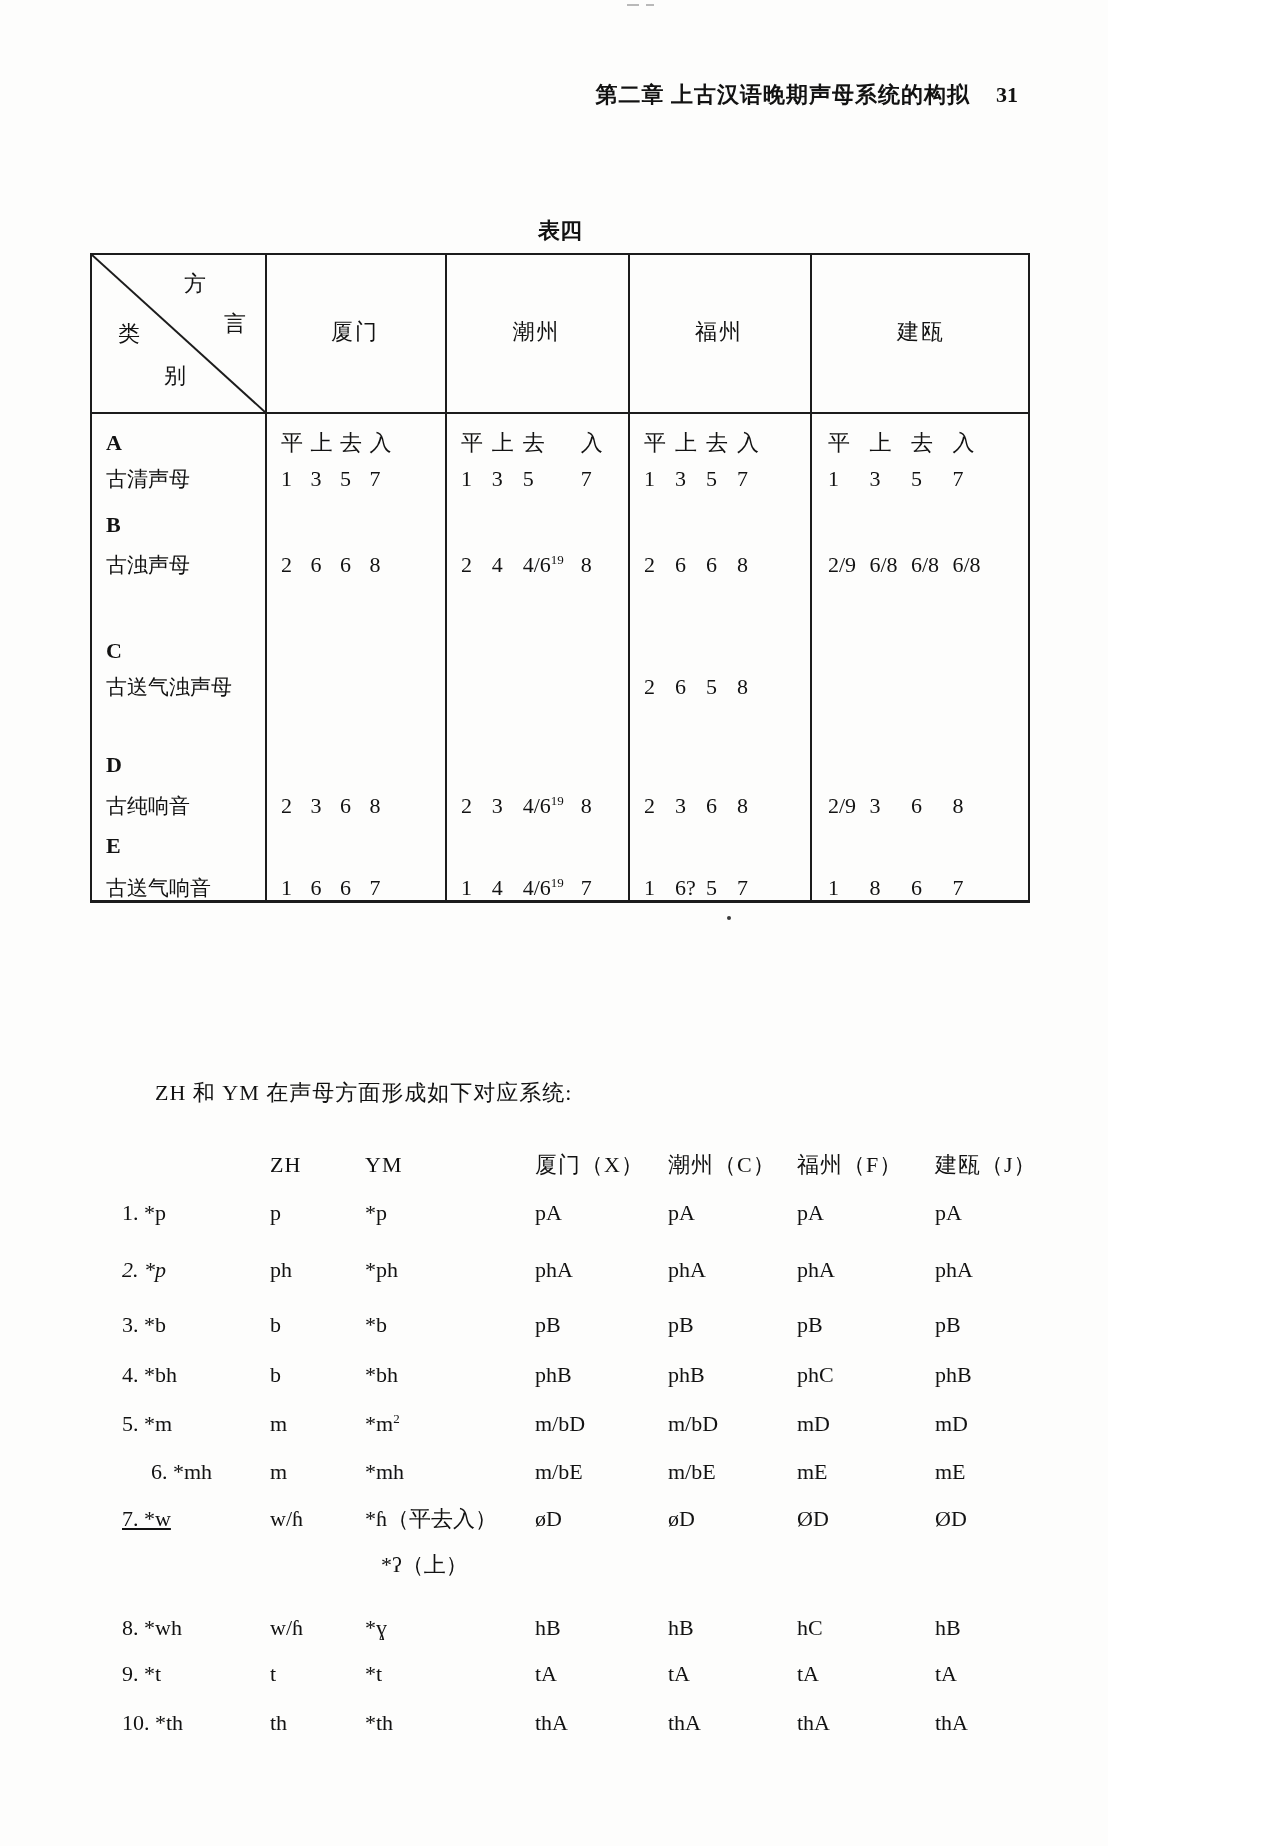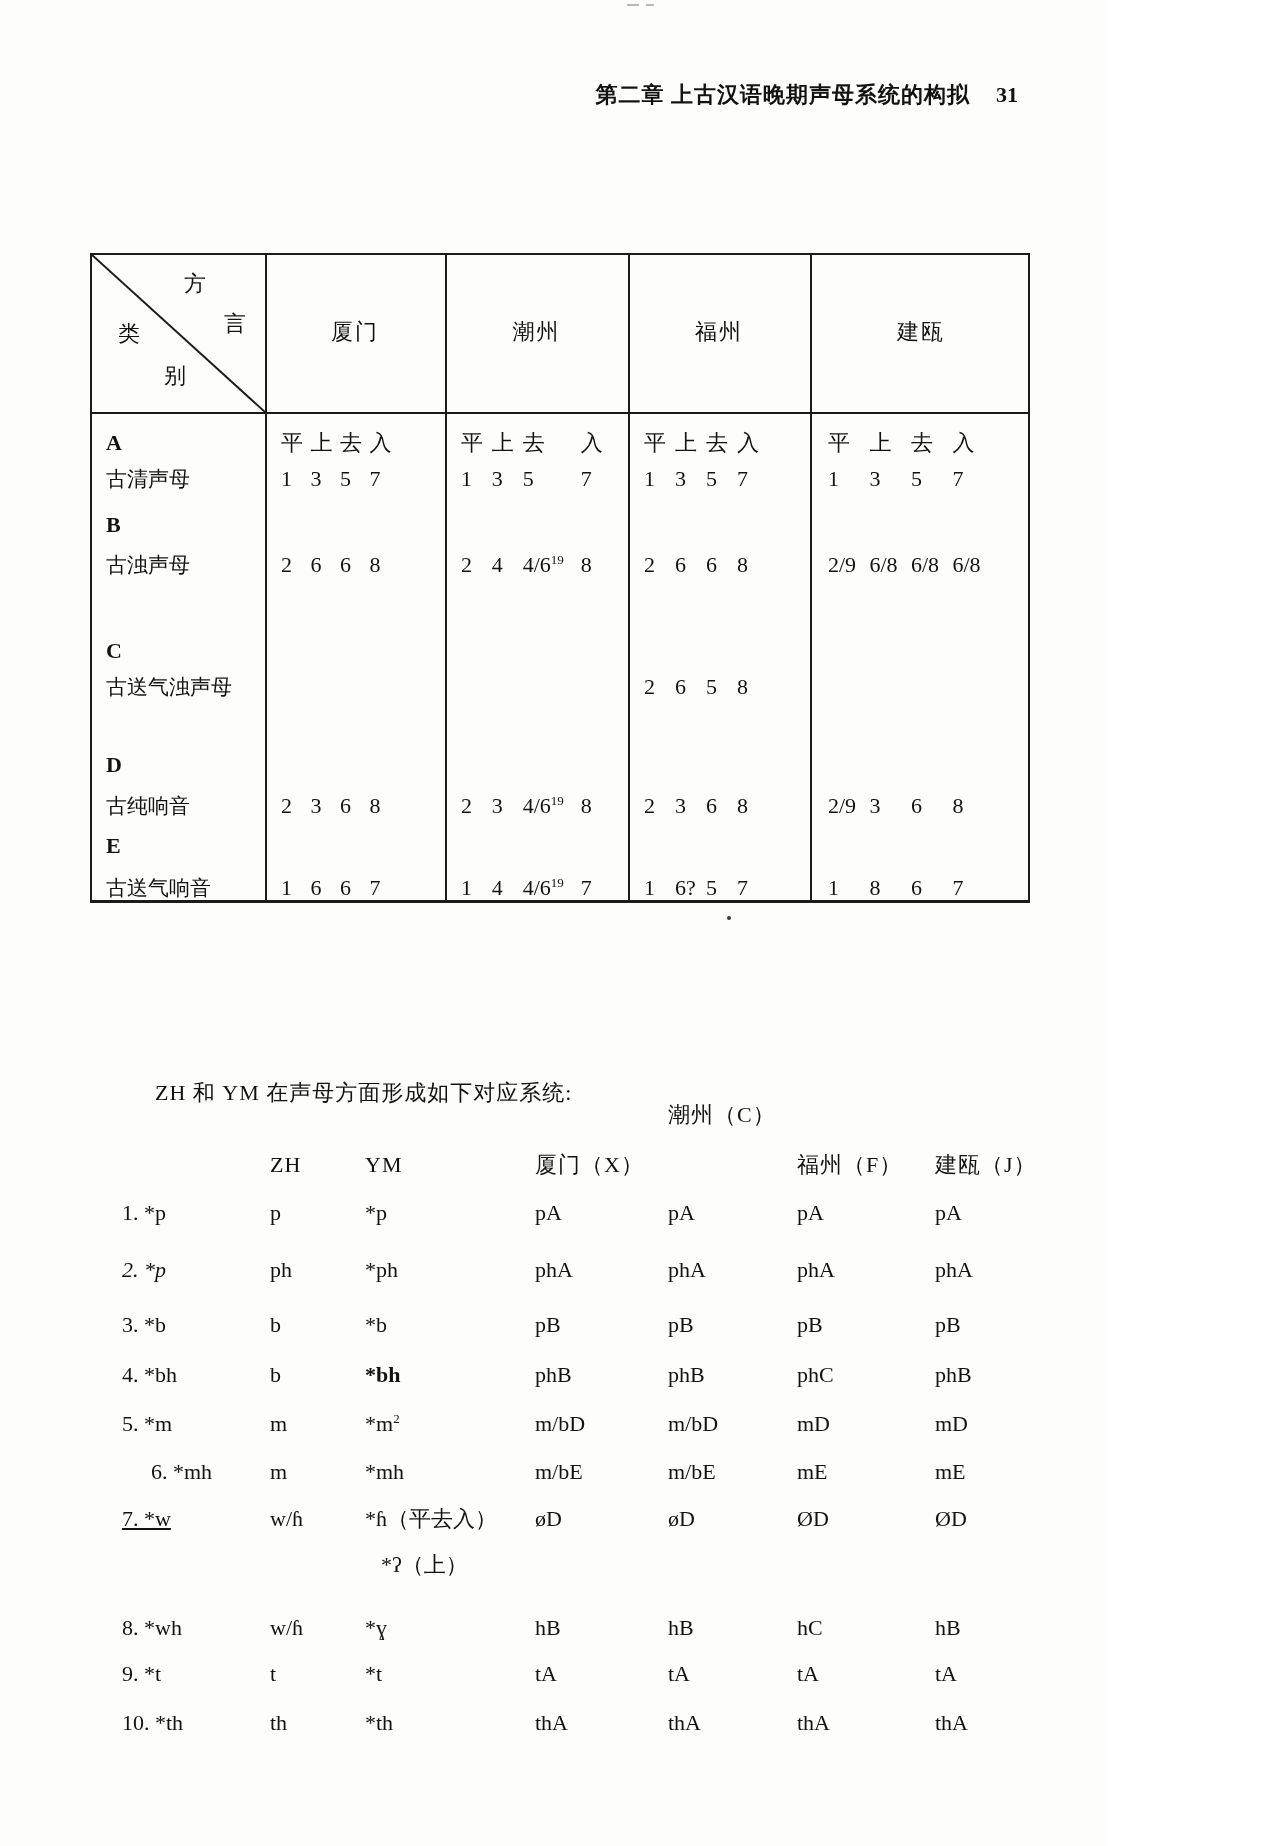--- a/index.html
+++ b/index.html
@@ -61,20 +61,21 @@
 <div id="page">
 
   <div class="artifact" style="left:627px;top:4px;width:12px;height:2px;"></div>
   <div class="artifact" style="left:646px;top:4px;width:8px;height:2px;"></div>
   <div class="dot" style="left:727px;top:916px;"></div>
 
   <div class="page-header">
     <span>第二章 上古汉语晚期声母系统的构拟</span><span class="pnum">31</span>
   </div>
 
+  <div class="t4caption">表四</div>
 
   <div class="t4">
     <div class="vline" style="left:173px"></div>
     <div class="vline" style="left:353px"></div>
     <div class="vline" style="left:536px"></div>
     <div class="vline" style="left:718px"></div>
     <div class="hsep"></div>
 
     <svg class="diag" width="173" height="157">
       <line x1="0" y1="0" x2="173" y2="157" stroke="#1c1c1c" stroke-width="2"></line>
@@ -282,21 +283,21 @@
         </div>
       </div>
   </div>
 
   <div class="intro">ZH 和 YM 在声母方面形成如下对应系统:</div>
 
   <div>
       <div class="ccell chead" style="left: 270px; top: 1150px;">ZH</div>
       <div class="ccell chead" style="left: 365px; top: 1150px;">YM</div>
       <div class="ccell chead" style="left: 535px; top: 1150px;">厦门（X）</div>
-      <div class="ccell chead" style="left: 668px; top: 1100px; text-align: center;">潮州（C）</div>
+      <div class="ccell chead" style="left: 668px; top: 1150px; text-align: center;">潮州（C）</div>
       <div class="ccell chead" style="left: 797px; top: 1150px;">福州（F）</div>
       <div class="ccell chead" style="left: 935px; top: 1150px;">建瓯（J）</div>
       <div class="ccell" style="left: 122px; top: 1198px;">1. *p</div>
       <div class="ccell" style="left: 270px; top: 1198px;">p</div>
       <div class="ccell" style="left: 365px; top: 1198px;">*p</div>
       <div class="ccell" style="left: 535px; top: 1198px;">pA</div>
       <div class="ccell" style="left: 668px; top: 1198px;">pA</div>
       <div class="ccell" style="left: 797px; top: 1198px;">pA</div>
       <div class="ccell" style="left: 935px; top: 1198px;">pA</div>
       <div class="ccell" style="left: 122px; top: 1255px; font-style: italic;">2. *p</div>
@@ -308,21 +309,21 @@
       <div class="ccell" style="left: 935px; top: 1255px;">phA</div>
       <div class="ccell" style="left: 122px; top: 1310px;">3. *b</div>
       <div class="ccell" style="left: 270px; top: 1310px;">b</div>
       <div class="ccell" style="left: 365px; top: 1310px;">*b</div>
       <div class="ccell" style="left: 535px; top: 1310px;">pB</div>
       <div class="ccell" style="left: 668px; top: 1310px;">pB</div>
       <div class="ccell" style="left: 797px; top: 1310px;">pB</div>
       <div class="ccell" style="left: 935px; top: 1310px;">pB</div>
       <div class="ccell" style="left: 122px; top: 1360px;">4. *bh</div>
       <div class="ccell" style="left: 270px; top: 1360px;">b</div>
-      <div class="ccell" style="left: 365px; top: 1360px; font-weight: bold;">*bh</div>
+      <div class="ccell" style="left: 365px; top: 1360px;">*bh</div>
       <div class="ccell" style="left: 535px; top: 1360px;">phB</div>
       <div class="ccell" style="left: 668px; top: 1360px;">phB</div>
       <div class="ccell" style="left: 797px; top: 1360px;">phC</div>
       <div class="ccell" style="left: 935px; top: 1360px;">phB</div>
       <div class="ccell" style="left: 122px; top: 1409px;">5. *m</div>
       <div class="ccell" style="left: 270px; top: 1409px;">m</div>
       <div class="ccell" style="left: 365px; top: 1409px;">*m<sup>2</sup></div>
       <div class="ccell" style="left: 535px; top: 1409px;">m/bD</div>
       <div class="ccell" style="left: 668px; top: 1409px;">m/bD</div>
       <div class="ccell" style="left: 797px; top: 1409px;">mD</div>

